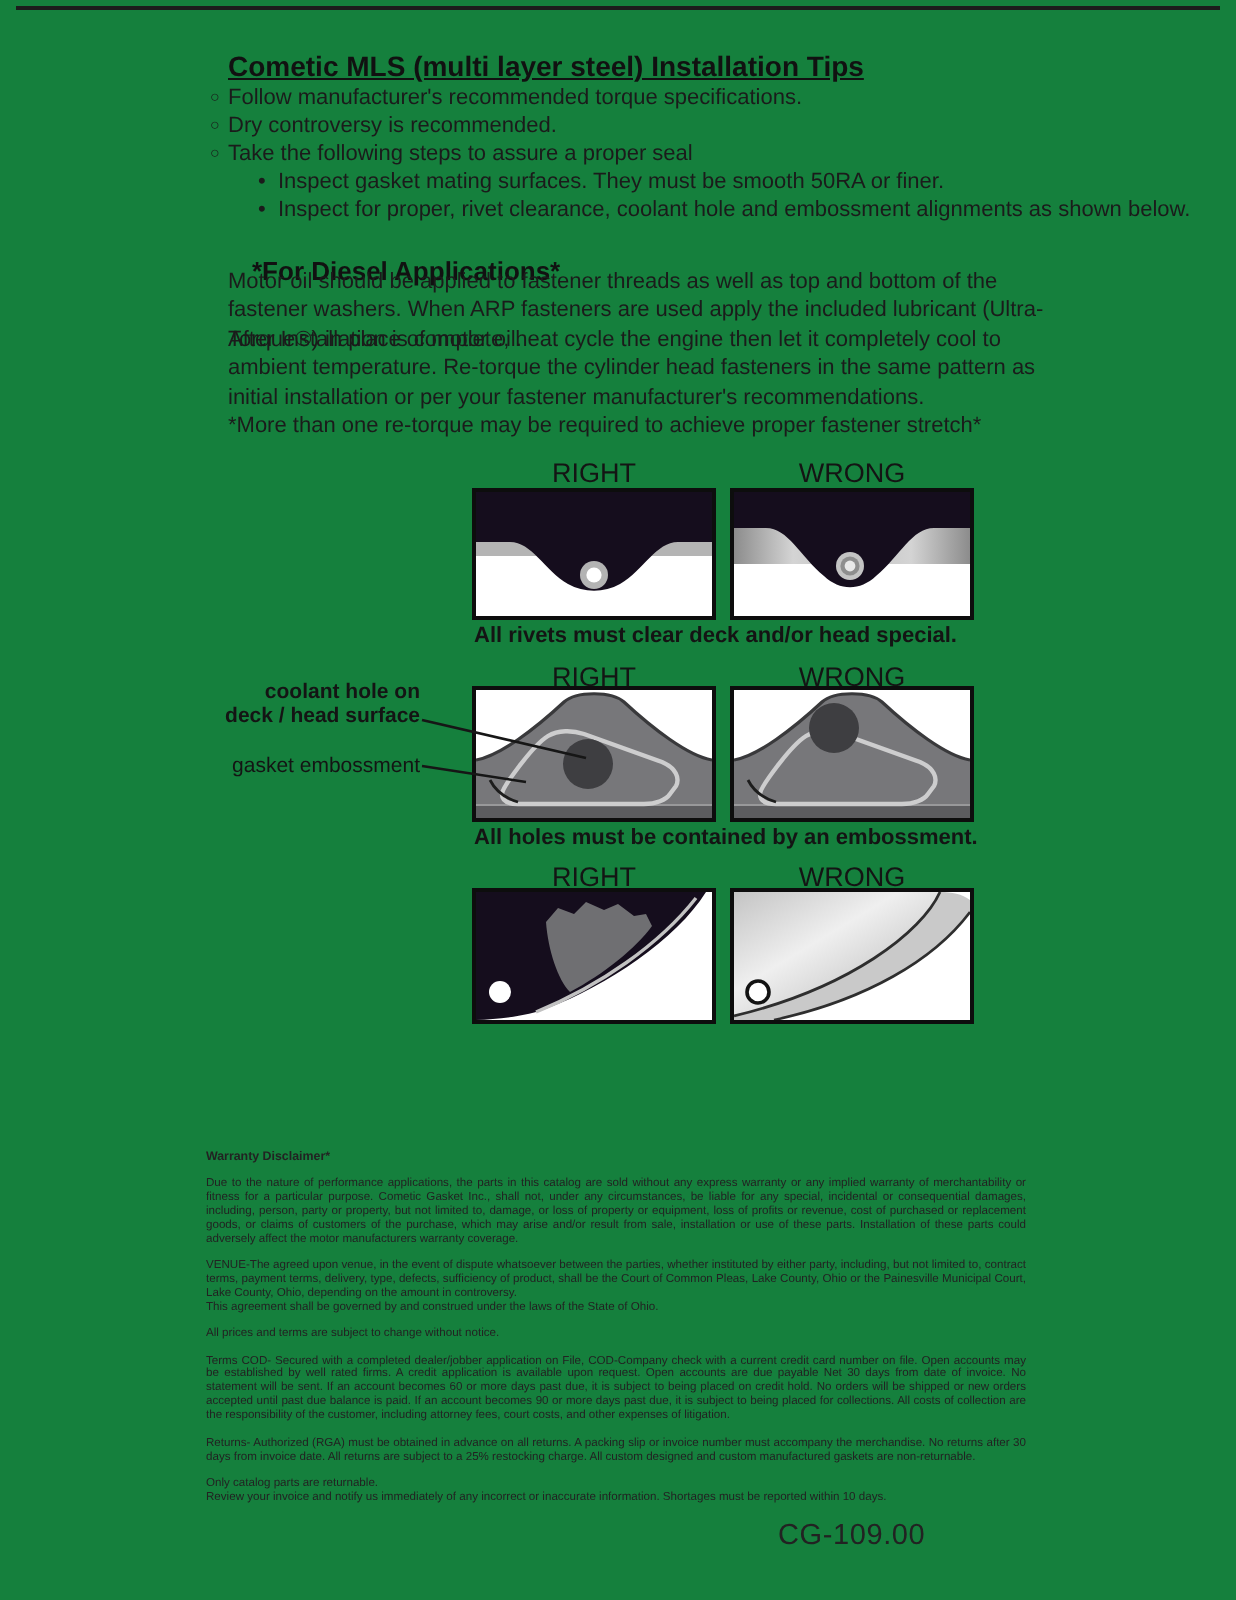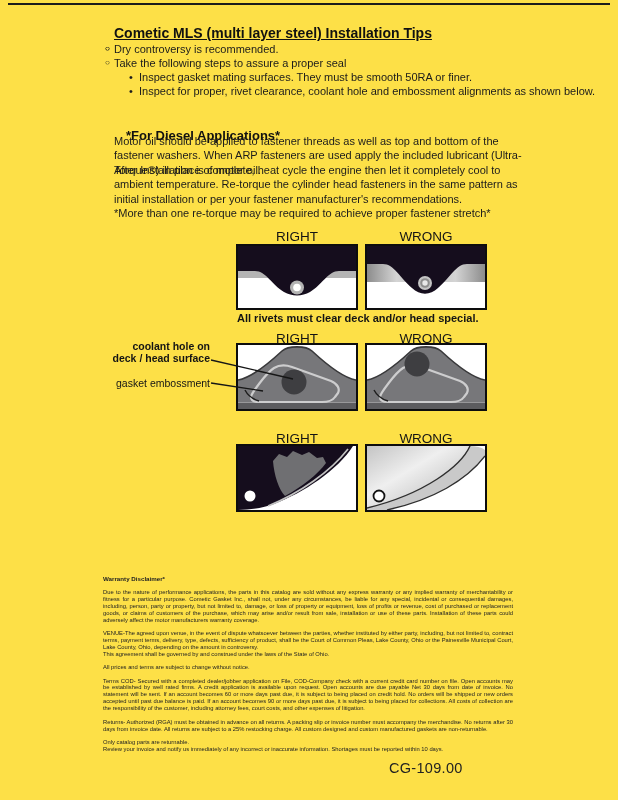--- a/index.html
+++ b/index.html
@@ -1,16 +1,16 @@
 <!DOCTYPE html>
 <html><head>
 <meta charset="utf-8">
 <style>
   html,body{margin:0;padding:0;background:#ffffff;}
-  .page{position:relative;width:618px;height:800px;background:#fde047;overflow:hidden;
+  .page{position:relative;width:618px;height:800px;background:#15803d;overflow:hidden;
         font-family:"Liberation Sans", sans-serif;color:#1b1b1b;}
   .top-rule{position:absolute;left:8px;top:3px;width:602px;height:2px;background:#1c1c1c;}
   .title{position:absolute;left:114px;top:25px;margin:0;font-size:14px;font-weight:bold;
          text-decoration:underline;color:#111;}
   .bullets{position:absolute;left:105px;top:42px;width:470px;font-size:11px;line-height:14px;}
   .b{position:relative;padding-left:9px;white-space:nowrap;}
   .m1{position:absolute;left:0;top:0;font-size:8px;line-height:14px;}
   .sub{margin-left:24px;}
   .sub .b{padding-left:10px;}
   .m2{position:absolute;left:0;top:0;font-size:11px;line-height:14px;}
@@ -41,21 +41,21 @@
 </style>
 </head>
 <body>
 
 <div class="page">
   <div class="top-rule"></div>
 
   <h1 class="title">Cometic MLS (multi layer steel) Installation Tips</h1>
 
   <div class="bullets">
-    <div class="b"><span class="m1">○</span></div>
+    <div class="b"><span class="m1">○</span><span>Follow manufacturer's recommended torque specifications.</span></div>
     <div class="b"><span class="m1">○</span><span>Dry controversy is recommended.</span></div>
     <div class="b"><span class="m1">○</span><span>Take the following steps to assure a proper seal</span></div>
     <div class="sub">
       <div class="b"><span class="m2">•</span><span>Inspect gasket mating surfaces.  They must be smooth 50RA or finer.</span></div>
       <div class="b"><span class="m2">•</span><span>Inspect for proper, rivet clearance, coolant hole and embossment alignments as shown below.</span></div>
     </div>
   </div>
 
   <h2 class="diesel-h">*For Diesel Applications*</h2>
   <p class="para pp1">Motor oil should be applied to fastener threads as well as top and bottom of the fastener washers. When ARP fasteners are used apply the included lubricant (Ultra-Torque®) in place of motor oil.</p>
@@ -114,20 +114,21 @@
       <rect x="0" y="0" width="118" height="64" fill="#ffffff"></rect>
       <path d="M0,64 L0,35 C12,33 30,19 44,6 C50,0.5 68,0.5 74,6 C88,19 106,33 118,35 L118,64 Z" fill="#77777a"></path>
       <path d="M0,35 C12,33 30,19 44,6 C50,0.5 68,0.5 74,6 C88,19 106,33 118,35" fill="none" stroke="#39393b" stroke-width="1.6"></path>
       <rect x="0" y="57" width="118" height="1" fill="#98989a"></rect>
       <rect x="0" y="58" width="118" height="6" fill="#5c5c5f"></rect>
       <path d="M13,52 C13,49 28,28 36,23 C41,20 48,20 54,22 L93,36 C100,39 102,44 100,48 L97,52 C95,55 90,57 84,57 L21,57 C15,57 13,55 13,52 Z" fill="none" stroke="#cdcdce" stroke-width="2.2" stroke-linejoin="round"></path>
       <path d="M7,45 Q11,53 21,56" fill="none" stroke="#1d1d1d" stroke-width="1.4"></path>
       <circle cx="50" cy="19" r="12.5" fill="#3e3e41"></circle>
     </svg>
   </div>
+  <div class="dcap cap2">All holes must be contained by an embossment.</div>
 
   <div class="ann ann1">
     <div>coolant hole on</div>
     <div>deck / head surface</div>
   </div>
   <div class="ann ann2">gasket embossment</div>
   <svg class="leaders" width="92" height="46" viewBox="0 0 92 46">
     <line x1="3" y1="8" x2="85" y2="27" stroke="#161616" stroke-width="1.3"></line>
     <line x1="3" y1="31" x2="55" y2="39" stroke="#161616" stroke-width="1.3"></line>
   </svg>

